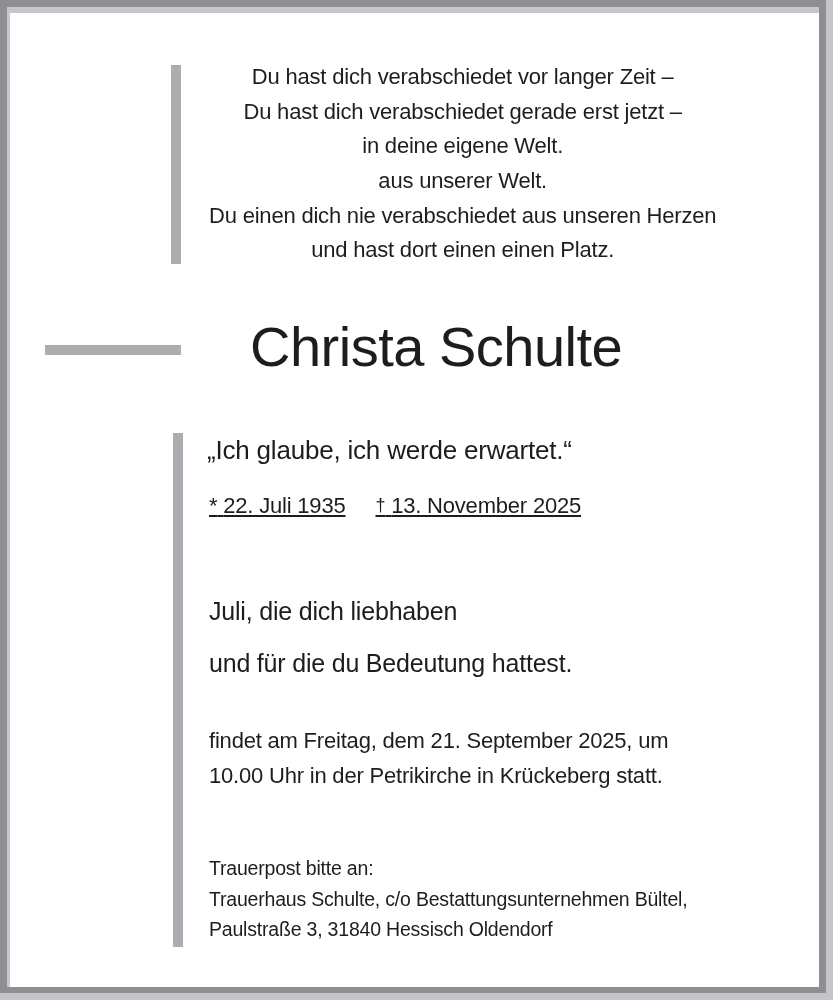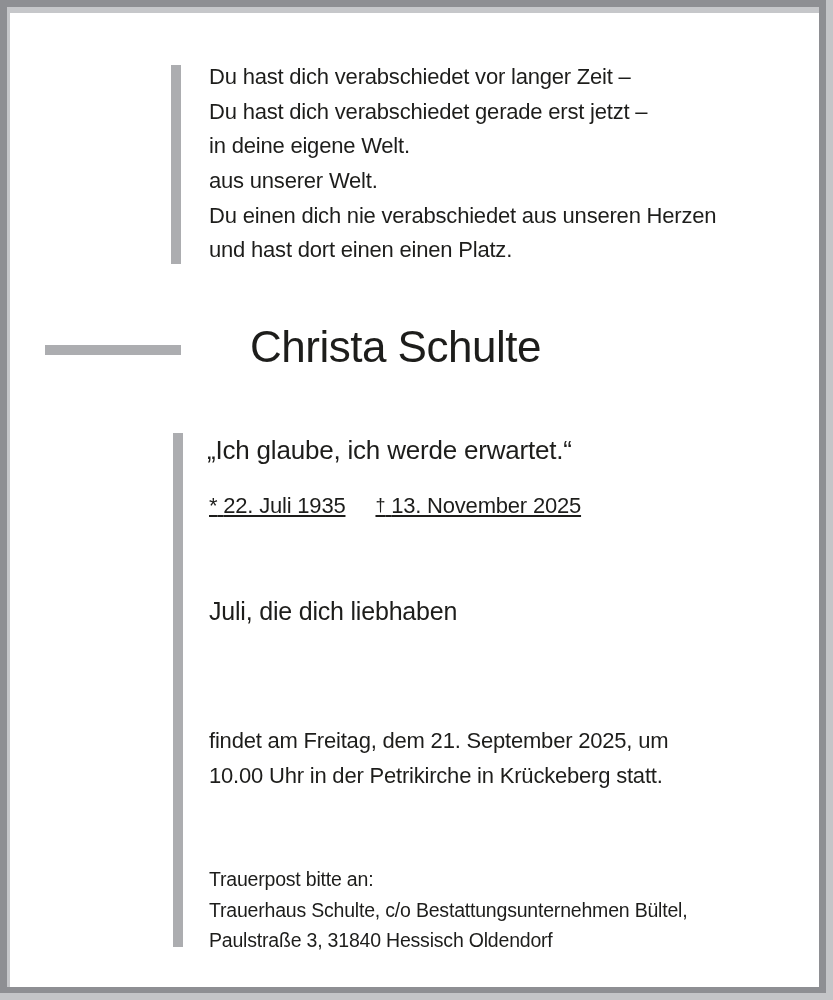--- a/index.html
+++ b/index.html
@@ -21,29 +21,29 @@
     position:absolute; left:10px; top:13px; width:809px; height:974px;
     background:#ffffff;
   }
   .bar { position:absolute; background:#acadb0; }
   .bar-top { left:171px; top:65px; width:10px; height:199px; }
   .bar-h { left:45px; top:345px; width:136px; height:10px; }
   .bar-bottom { left:173px; top:433px; width:10px; height:514px; }
 
   .txt { position:absolute; white-space:nowrap; letter-spacing:-0.2px; }
   .poem { left:209px; top:60px; font-size:22px; line-height:34.7px; }
-  .poem div { height:34.7px; }
-  .name { left:250px; top:312px; font-size:44px; line-height:70px; letter-spacing:-0.5px; }
+  .poem div { height:34.7px;text-align:center; }
+  .name { left:250px; top:312px; font-size:56px; line-height:70px; letter-spacing:-0.5px; }
   .quote { left:207px; top:430px; font-size:26px; line-height:40px;text-align:center; }
   .dates { left:209px; top:489px; font-size:22px; line-height:32px;text-decoration:underline; }
   .dates .gap { display:inline-block; width:30px; }
   .cross { font-size:18px; vertical-align:2px; }
   .family { left:209px; top:585px; font-size:25px; line-height:52px; }
   .ceremony { left:209px; top:724px; font-size:22px; line-height:34.5px; }
-  .post { left:209px; top:853px; font-size:19.5px; line-height:30.5px;margin-top:11px; }
+  .post { left:209px; top:853px; font-size:19.5px; line-height:30.5px; }
 </style>
 </head>
 <body>
 
 <div class="frame"></div>
 <div class="paper-shade"></div>
 <div class="paper"></div>
 
 <div class="bar bar-top"></div>
 <div class="bar bar-h"></div>
@@ -63,20 +63,21 @@
 <div class="txt quote">„Ich glaube, ich werde erwartet.“</div>
 
 <div class="txt dates">
   <span>*</span>
   <span>22.  Juli 1935</span><span class="gap"></span><span class="cross">†</span>
   <span>13. November 2025</span>
 </div>
 
 <div class="txt family">
   <div>Juli, die dich liebhaben</div>
+  <div>und für die du Bedeutung hattest.</div>
 </div>
 
 <div class="txt ceremony">
   <div>findet am Freitag, dem 21. September 2025, um</div>
   <div>10.00 Uhr in der Petrikirche in Krückeberg statt.</div>
 </div>
 
 <div class="txt post">
   <div>Trauerpost bitte an:</div>
   <div>Trauerhaus Schulte, c/o Bestattungsunternehmen Bültel,</div>

